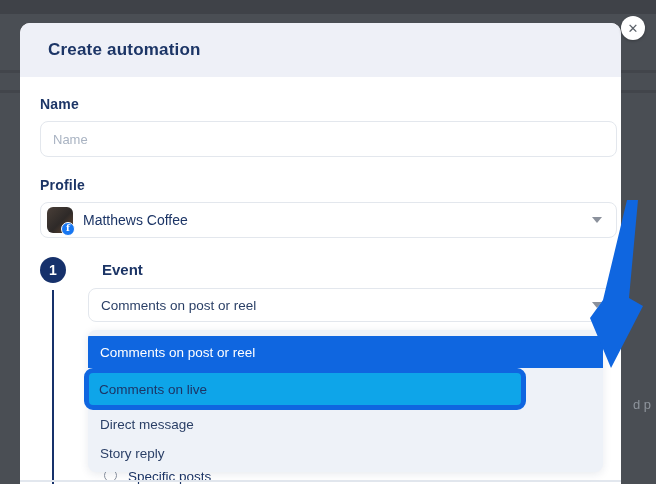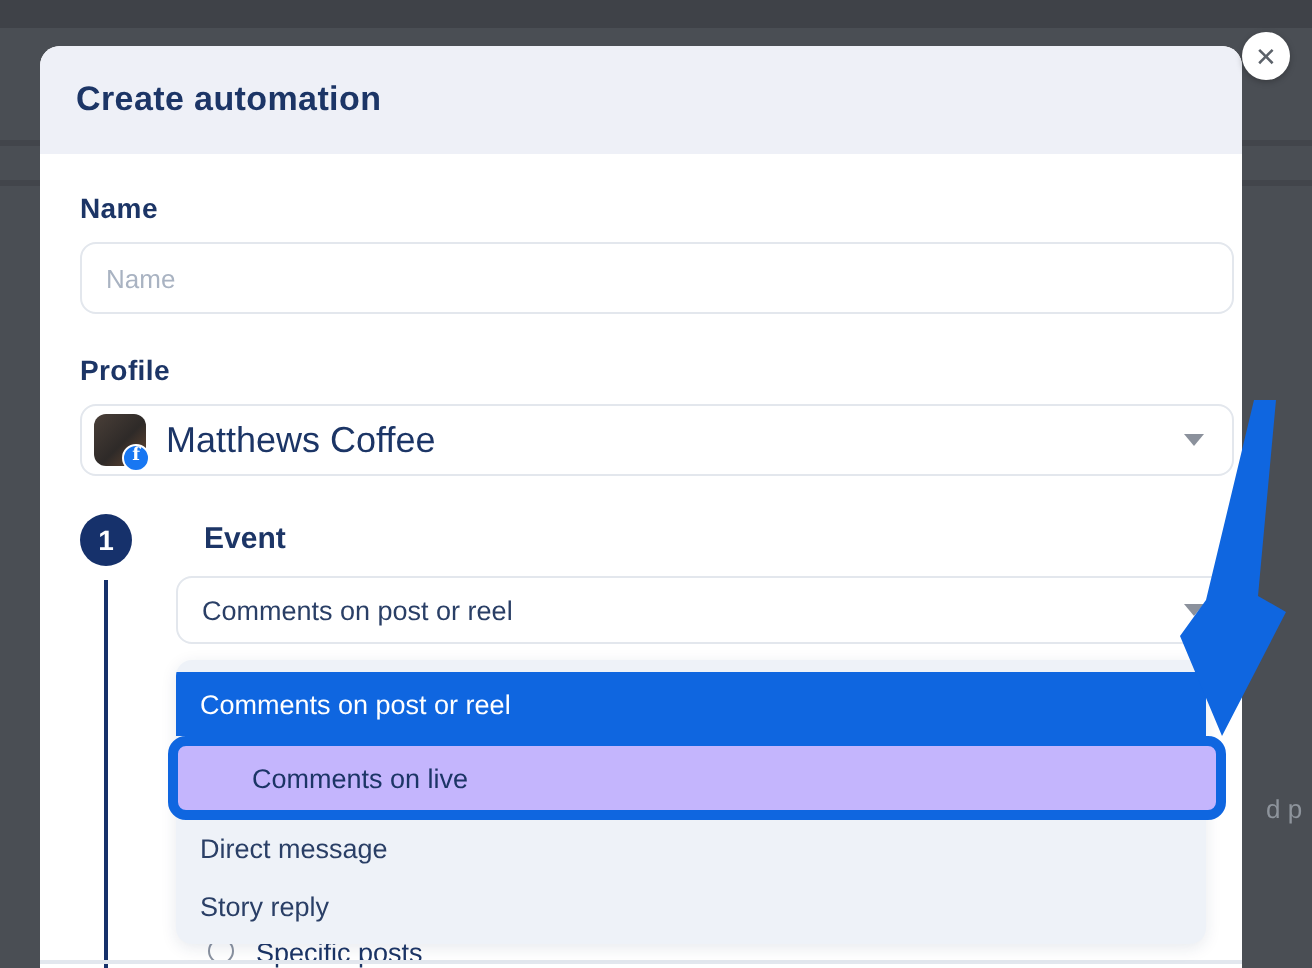--- a/index.html
+++ b/index.html
@@ -20,21 +20,21 @@
   }
 
   
   .modal {
     position: absolute; left: 20px; top: 23px; width: 601px; height: 461px;
     background: #ffffff; border-radius: 10px 10px 0 0; z-index: 2;
   }
   .modal-header {
     position: absolute; left: 0; top: 0; width: 100%; height: 54px;
     background: #eef0f7; border-radius: 10px 10px 0 0;
-    display: flex; align-items: center; padding-left: 18px;
+    display: flex; align-items: center; padding-left: 28px;
   }
   .modal-title { color: #1c3566; font-size: 17px; font-weight: 700; letter-spacing: 0.2px; }
 
   .close-btn {
     position: absolute; left: 621px; top: 16px; width: 24px; height: 24px;
     background: #ffffff; border-radius: 50%; z-index: 8;
     display: flex; align-items: center; justify-content: center;
     box-shadow: 0 1px 3px rgba(0,0,0,0.25); cursor: pointer;
   }
   .close-btn span { color: #5c626a; font-size: 13px; line-height: 1; }
@@ -65,21 +65,21 @@
     position: relative; width: 26px; height: 26px; border-radius: 6px; margin-right: 10px;
     background: linear-gradient(135deg, #4a3f38 0%, #2e2a28 55%, #6b4a33 100%);
     flex: 0 0 auto;
   }
   .fb-badge {
     position: absolute; right: -2px; bottom: -3px; width: 14px; height: 14px;
     border-radius: 50%; background: #1877f2; border: 1.5px solid #ffffff;
     color: #fff; font-size: 9px; font-weight: 700; text-align: center; line-height: 11px;
     font-family: "DejaVu Serif", serif;
   }
-  .profile-name { color: #1c3566; font-size: 18px; font-weight: 500; flex: 1; }
+  .profile-name { color: #1c3566; font-size: 14px; font-weight: 500; flex: 1; }
   .select-value { color: #2a3f66; font-size: 13.5px; flex: 1; }
 
   .chevron {
     width: 0; height: 0; flex: 0 0 auto;
     border-left: 5px solid transparent; border-right: 5px solid transparent;
     border-top: 6px solid #8b919c;
   }
 
   .step-badge {
     position: absolute; left: 20px; top: 234px; width: 26px; height: 26px;
@@ -110,23 +110,23 @@
   .dd-option { font-size: 13.5px; color: #2a3f66; padding-left: 12px; display: flex; align-items: center; cursor: pointer; }
   .dd-selected {
     position: absolute; left: 0; top: 6px; width: 100%; height: 32px;
     background: #0f66e0; color: #ffffff; font-weight: 500;
   }
   .dd-direct { position: absolute; left: 0; top: 80px; width: 100%; height: 28px; }
   .dd-story  { position: absolute; left: 0; top: 108px; width: 100%; height: 30px; }
 
   
   .highlight-box {
-    position: absolute; left: 64px; top: 345px; width: 529px; height: 42px;
-    border: 5px solid #0f66e0; border-radius: 9px; background: #c4b5fd;
-    z-index: 4; display: flex; align-items: center; cursor: pointer; padding-left: 27px;
+    position: absolute; left: 64px; top: 345px; width: 442px; height: 42px;
+    border: 5px solid #0f66e0; border-radius: 9px; background: #0ea5e9;
+    z-index: 4; display: flex; align-items: center; cursor: pointer;
   }
   .highlight-box .dd-option { padding-left: 10px; color: #1c3566; width: 100%; }
 
   
   .arrow-svg { position: absolute; left: 0; top: 0; width: 656px; height: 484px; z-index: 6; pointer-events: none; }
 </style>
 </head>
 <body>
 
 <div class="bg-topband"></div>

